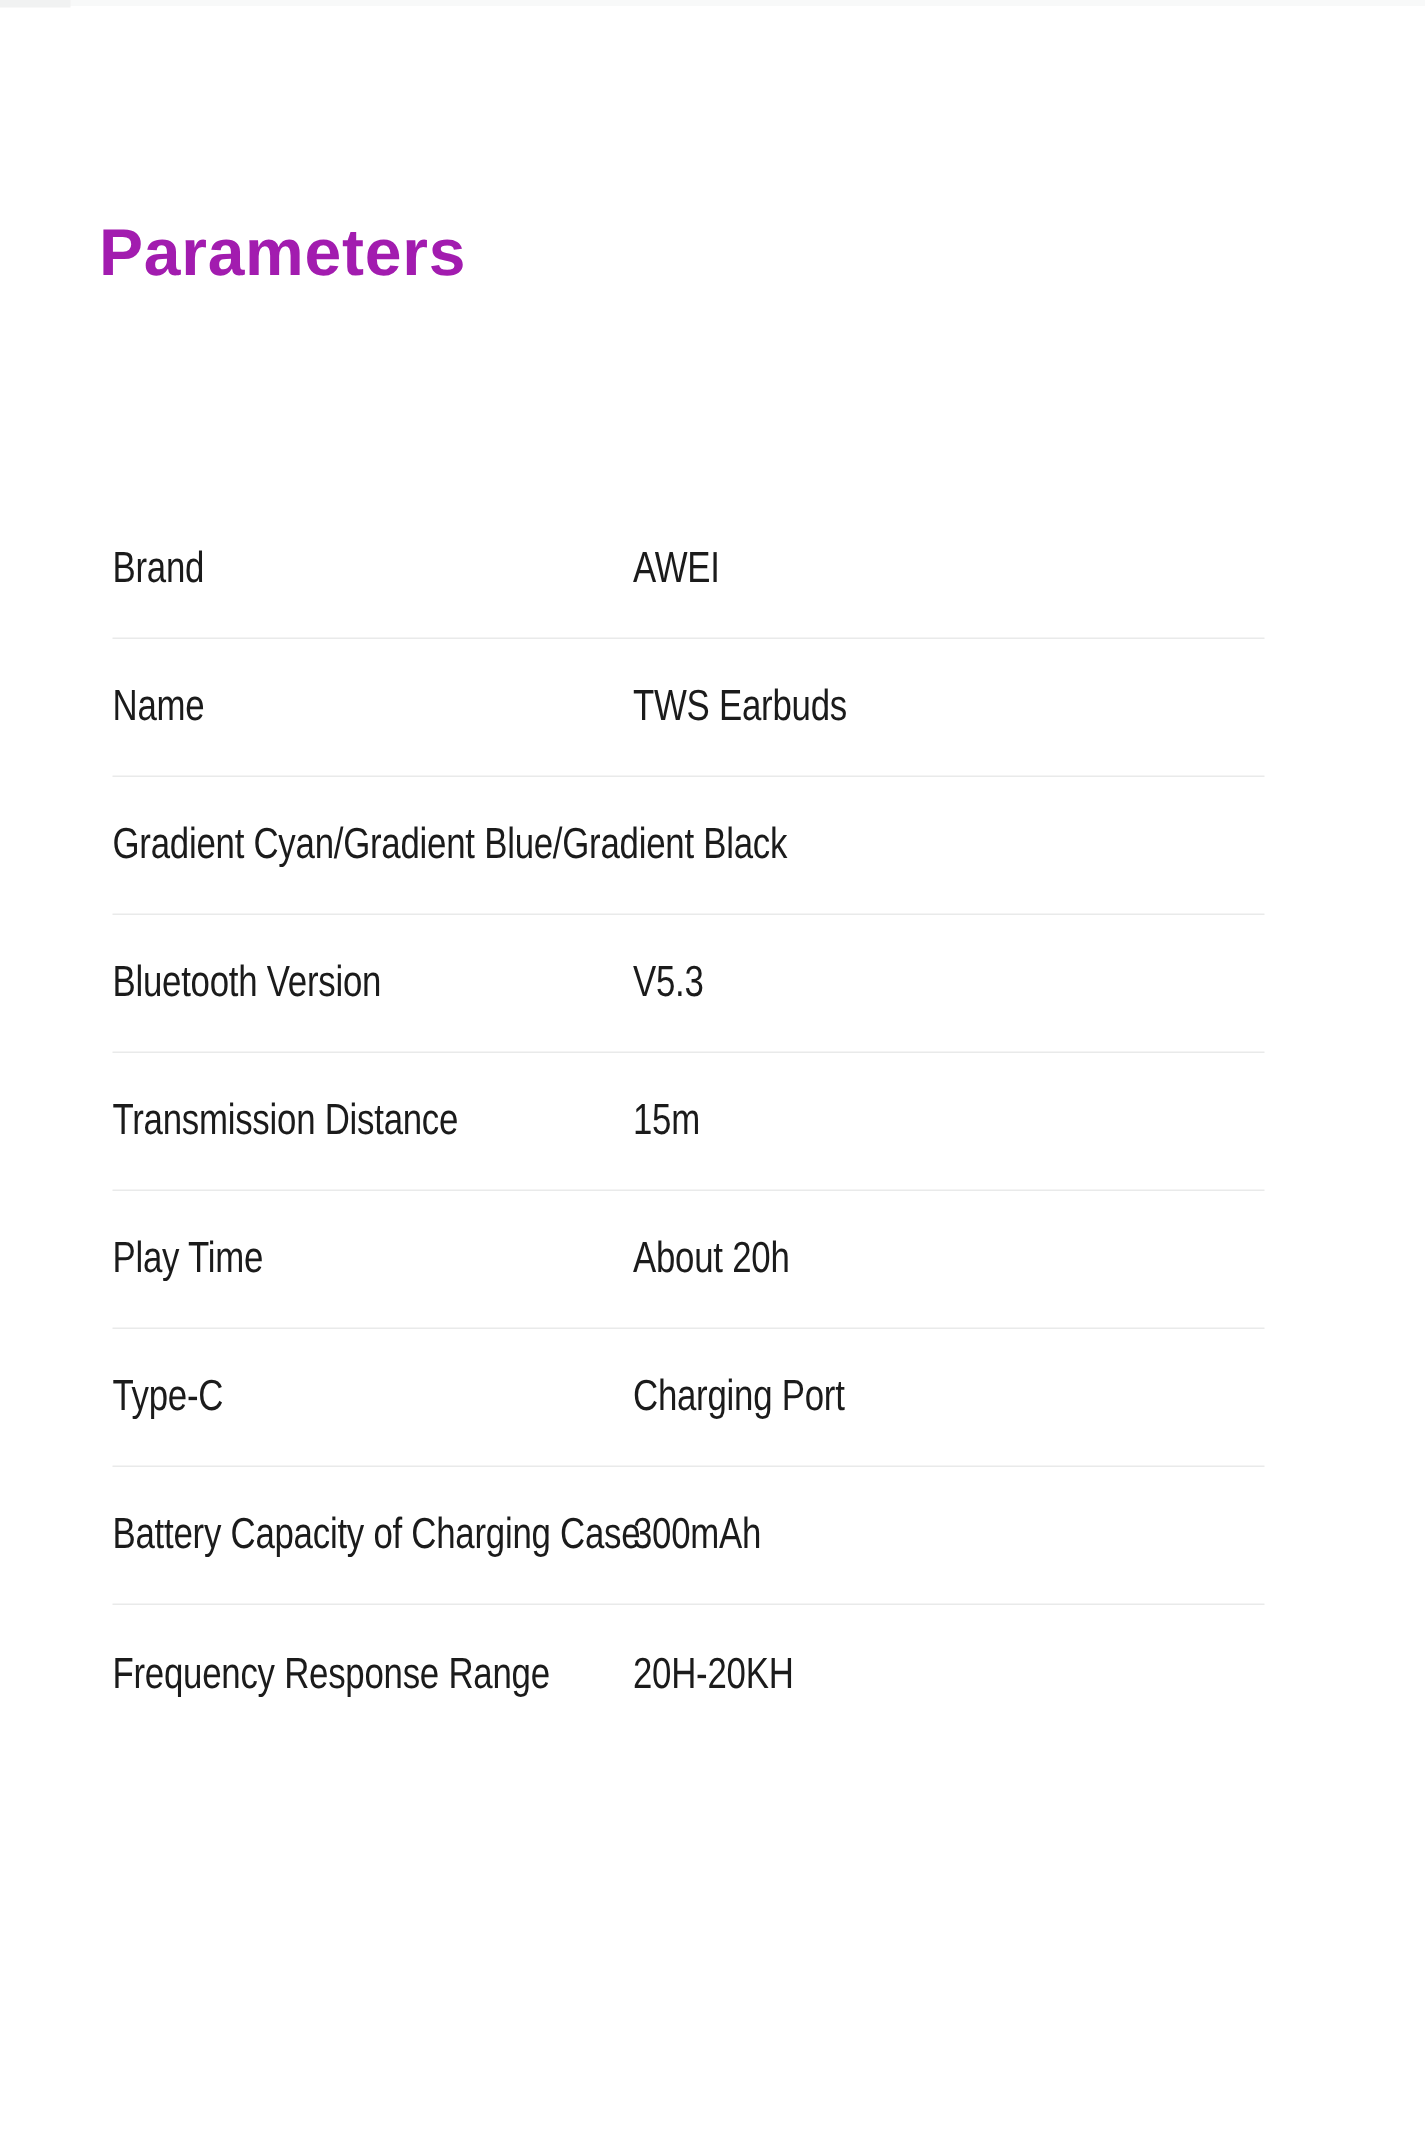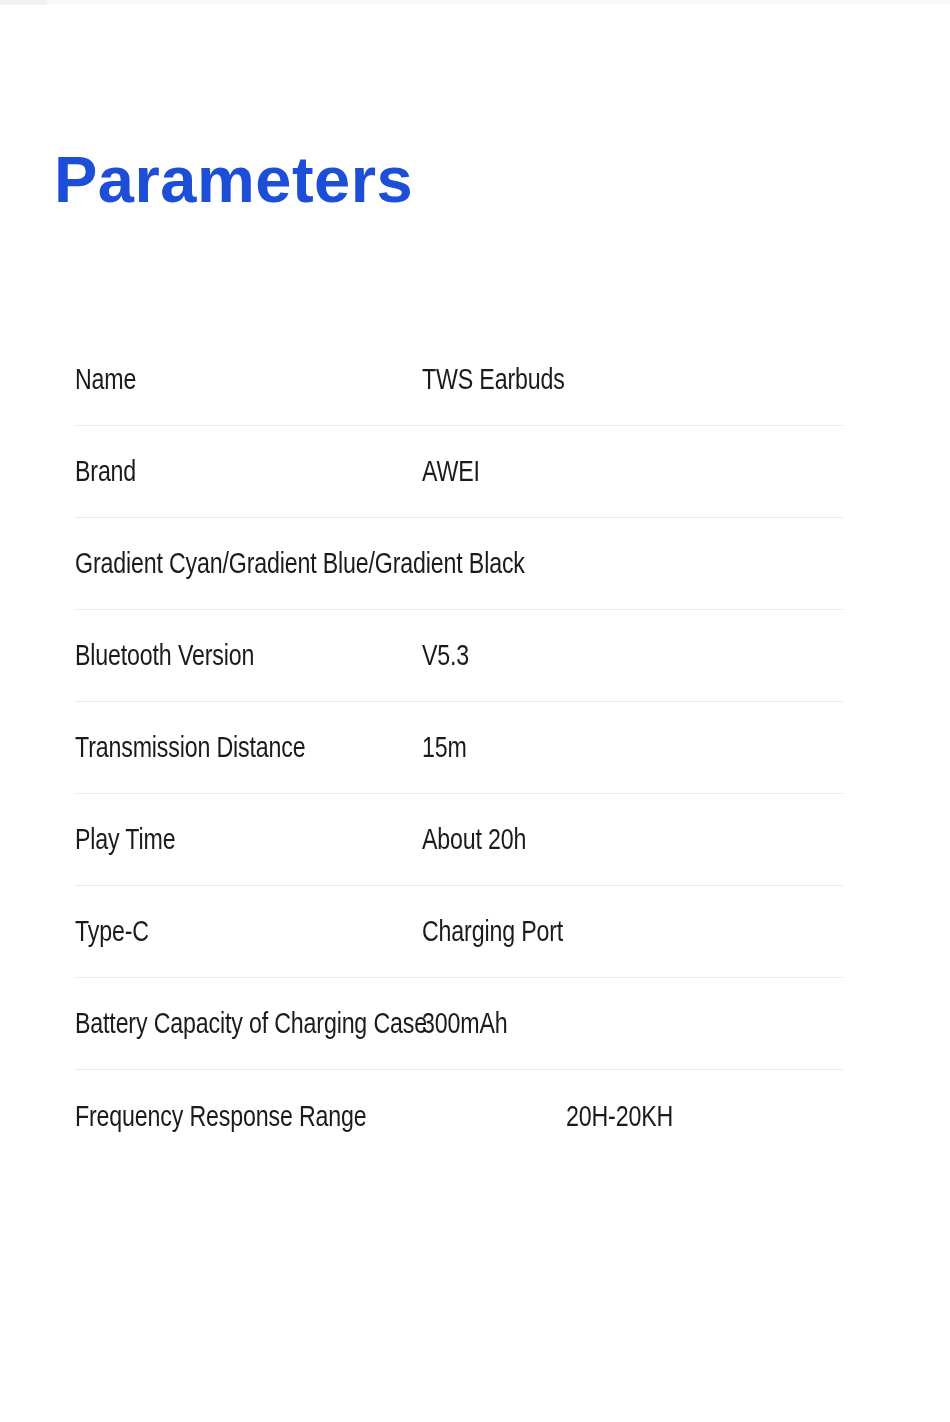--- a/index.html
+++ b/index.html
@@ -30,47 +30,46 @@
   .top-strip-corner {
     position: absolute;
     top: 0; left: 0;
     width: 47px;
     height: 5px;
     background: #f1f2f2;
   }
 
   .page-title {
     position: absolute;
-    left: 54px;
+    left: 66px;
     top: 146px;
-    font-size: 65px;
+    font-size: 44px;
     font-weight: 700;
     letter-spacing: 0.5px;
-    color: #1d4ed8;
+    color: #a21caf;
     line-height: 1.05;
     white-space: nowrap;
   }
 
   .spec-table {
     position: absolute;
     left: 75px;
     top: 334px;
     width: 768px;
   }
 
   .spec-row {
     display: grid;
     grid-template-columns: 347px 1fr;
     align-items: center;
     height: 92px;
     border-bottom: 1px solid #e9eaea;
   }
   .spec-row:last-child {
     border-bottom: none;
-    text-align: center;
   }
 
   .cell-text {
     display: inline-block;
     font-size: 29px;
     font-weight: 400;
     letter-spacing: -0.2px;
     color: #1b1b1b;
     white-space: nowrap;
     transform: scaleX(0.8);
@@ -83,26 +82,26 @@
 
 <div class="page">
 
   <div class="top-strip"></div>
   <div class="top-strip-corner"></div>
 
   <h1 class="page-title">Parameters</h1>
 
   <div class="spec-table" id="spec-table">
       <div class="spec-row">
+        <div><span class="cell-text">Brand</span></div>
+        <div><span class="cell-text">AWEI</span></div>
+      </div>
+      <div class="spec-row">
         <div><span class="cell-text">Name</span></div>
         <div><span class="cell-text">TWS Earbuds</span></div>
-      </div>
-      <div class="spec-row">
-        <div><span class="cell-text">Brand</span></div>
-        <div><span class="cell-text">AWEI</span></div>
       </div>
       <div class="spec-row">
         <div><span class="cell-text">Gradient Cyan/Gradient Blue/Gradient Black</span></div>
       </div>
       <div class="spec-row">
         <div><span class="cell-text">Bluetooth Version</span></div>
         <div><span class="cell-text">V5.3</span></div>
       </div>
       <div class="spec-row">
         <div><span class="cell-text">Transmission Distance</span></div>

